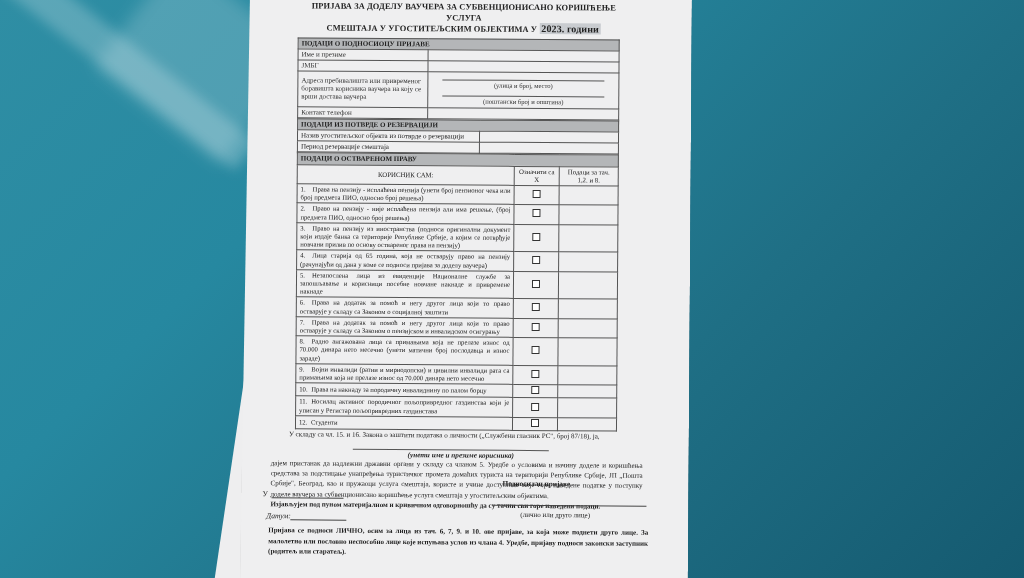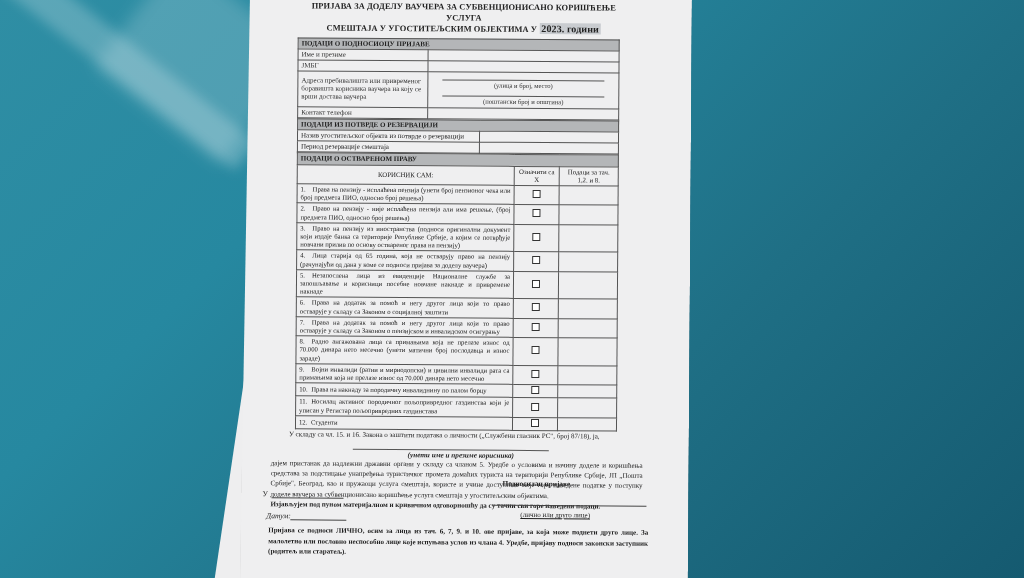--- a/index.html
+++ b/index.html
@@ -53,21 +53,21 @@
   .sig-line { border-bottom:1px solid #555; width:196px; margin:9px 0 0 60px; height:1px; }
   .italic-bold { font-style:italic; font-weight:bold; font-size:7.2px; text-align:center; margin-top:1px; }
   .consent { font-size:7px; line-height:10.2px; text-align:justify; margin-left:-22px; width:372px; }
   .declare { font-weight:bold; font-size:7px; margin-left:-22px; margin-top:1px; }
   .signer { font-weight:bold; font-size:7.3px; position:absolute; left:210px; top:476px; }
   .place-row { position:absolute; left:-30px; top:488px; font-size:7.6px; }
   .place-line { display:inline-block; width:72px; border-bottom:1px solid #444; vertical-align:bottom; margin-left:4px; }
   .date-row { position:absolute; left:-26px; top:510px; font-size:7.6px;font-style:italic; }
   .date-line { display:inline-block; width:56px; border-bottom:1px solid #444; vertical-align:bottom; }
   .signer-line { position:absolute; left:200px; top:502px; width:154px; border-bottom:1px solid #444; }
-  .signer-sub { position:absolute; left:228px; top:508px; font-size:7px;text-decoration:underline; }
+  .signer-sub { position:absolute; left:228px; top:508px; font-size:7px; }
   .footer { position:absolute; left:-24px; top:524px; width:380px; font-weight:bold; font-size:7px; line-height:10.5px; text-align:justify; }
 </style>
 </head>
 <body>
 
 <div class="glare1"></div>
 <div class="glare2"></div>
 
 <div class="paper-left-skew"></div>
 

